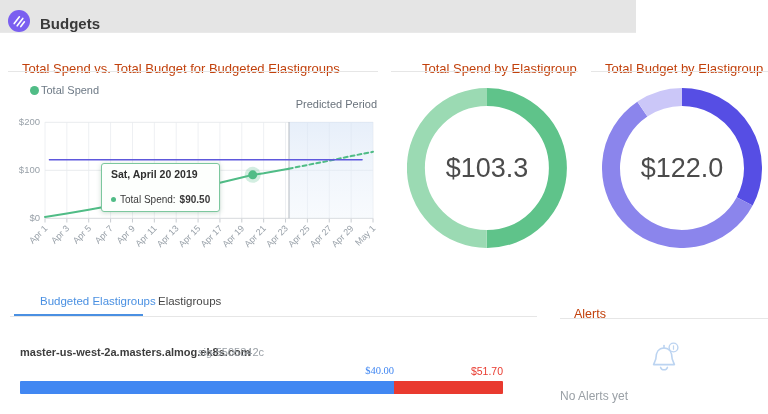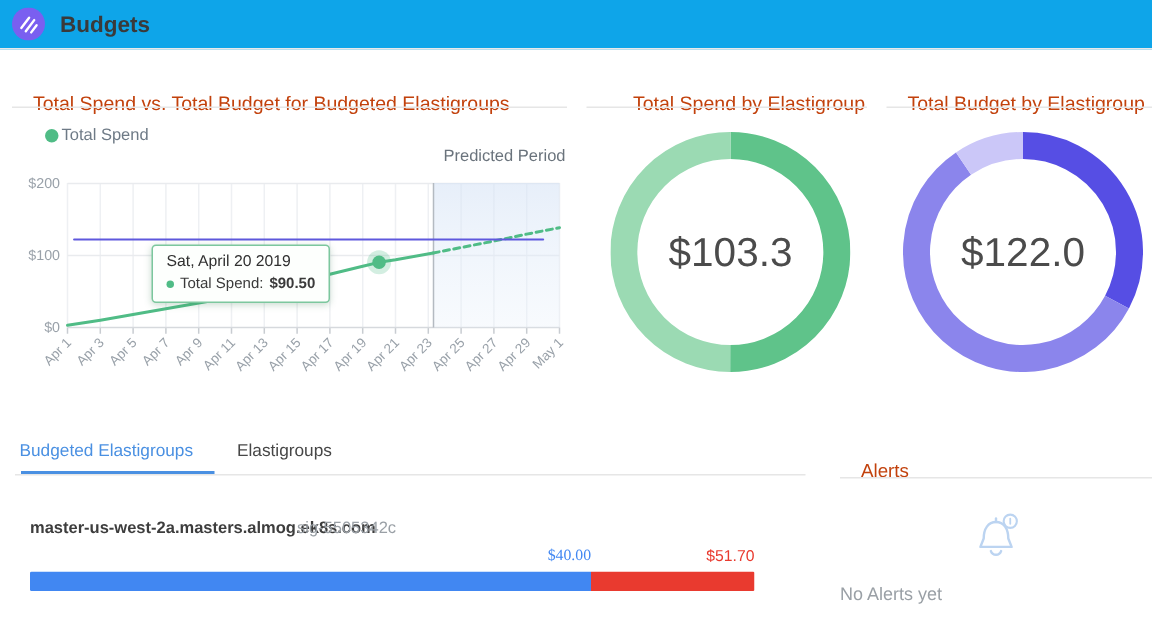--- a/index.html
+++ b/index.html
@@ -1,38 +1,38 @@
 <!DOCTYPE html>
 <html><head>
 <meta charset="utf-8">
 <style>
   html,body{margin:0;padding:0;background:#fff}
   .screen{position:relative;width:768px;height:414px;background:#fff;overflow:hidden;
           font-family:"Liberation Sans","DejaVu Sans",sans-serif;}
   
-  .hdr{position:absolute;left:0;top:0;width:768px;height:32px;border-bottom:1px solid #e9e9e9;
-       display:flex;align-items:center;background:#0ea5e9;z-index:4}
+  .hdr{position:absolute;left:0;top:0;width:636px;height:32px;border-bottom:1px solid #e9e9e9;
+       display:flex;align-items:flex-end;background:#e5e5e5;z-index:4}
   .hdr h1{font-size:15px;font-weight:700;color:#3a3a3a;margin:0 0 0 10px}
   .hdr .logo{margin-left:8px;display:block}
   
   .sec-title{position:absolute;font-size:13px;font-weight:400;color:#c2410c;white-space:nowrap;margin:14px}
   .divider{position:absolute;height:1px;background:#e6e6e6}
   
   .legend{position:absolute;left:30px;top:84px;display:flex;gap:22px;align-items:center;
           font-size:11px;color:#6e7a86}
   .legend-item{display:flex;align-items:center;gap:2px;cursor:pointer}
   .dot{width:9px;height:9px;border-radius:50%;background:#50bc86}
   .dash{width:14px;height:3px;border-radius:2px;background:#7d77e6}
   .predicted{position:absolute;right:391px;top:98px;font-size:11px;color:#6a737c}
   #line-chart{position:absolute;left:0;top:80px}
   
   .tooltip{position:absolute;left:101px;top:163px;background:#fdfffd;border:1px solid #7cc79e;
            border-radius:3px;box-shadow:0 1px 5px rgba(70,130,90,.28);padding:4px 9px 5px;
            white-space:nowrap;z-index:5}
-  .tt-title{font-size:10.5px;font-weight:400;color:#303030;margin-bottom:3px}
+  .tt-title{font-size:10.5px;font-weight:700;color:#303030;margin-bottom:13px}
   .tt-row{font-size:10px;color:#3a3a3a;line-height:13px;display:flex;align-items:center;gap:4px}
   .bullet{width:5px;height:5px;border-radius:50%;display:inline-block}
   .tt-val{font-weight:700}
   
   .donut{position:absolute;top:88px}
   #donut-spend{left:407px}
   #donut-budget{left:602px}
   .donut-center{position:absolute;top:153px;width:160px;text-align:center;font-size:27px;color:#4b4b4b}
   
   .tab{position:absolute;top:295px;font-size:11.5px;cursor:pointer;white-space:nowrap}
@@ -170,21 +170,21 @@
 
   <h2 class="sec-title" style="left:591px;top:47px">Total Budget by Elastigroup</h2>
   <div class="divider" style="left:591px;top:71px;width:177px"></div>
   <svg id="donut-budget" class="donut" width="160" height="160" viewBox="0 0 160 160">
       <path d="M80.00 9.00 A71 71 0 0 1 142.68 113.36" fill="none" stroke="#564ee4" stroke-width="18"></path>
       <path d="M142.67 113.37 A71 71 0 1 1 40.35 21.10" fill="none" stroke="#8b85ec" stroke-width="18"></path>
       <path d="M40.36 21.09 A71 71 0 0 1 79.99 9.00" fill="none" stroke="#cbc7f8" stroke-width="18"></path>
     </svg>
   <div class="donut-center" style="left:602px">$122.0</div>
 
-  <div class="tab tab-active" style="left:13px">Budgeted Elastigroups</div>
+  <div class="tab tab-active" style="left:40px">Budgeted Elastigroups</div>
   <div class="tab tab-inactive" style="left:158px">Elastigroups</div>
   <div class="tab-underline"></div>
   <div class="divider" style="left:10px;top:316px;width:527px"></div>
 
   <div class="eg-name">master-us-west-2a.masters.almog.ek8s.com</div>
   <div class="eg-sig">sig-5505342c</div>
   <div class="bar-label" id="lbl-budget" style="width: 374px; font-family: Liberation Serif, serif;">$40.00</div>
   <div class="bar-label" id="lbl-spend">$51.70</div>
   <div class="bar">
     <div id="bar-budget" style="width: 374px; background: rgb(65, 135, 242);"></div>

